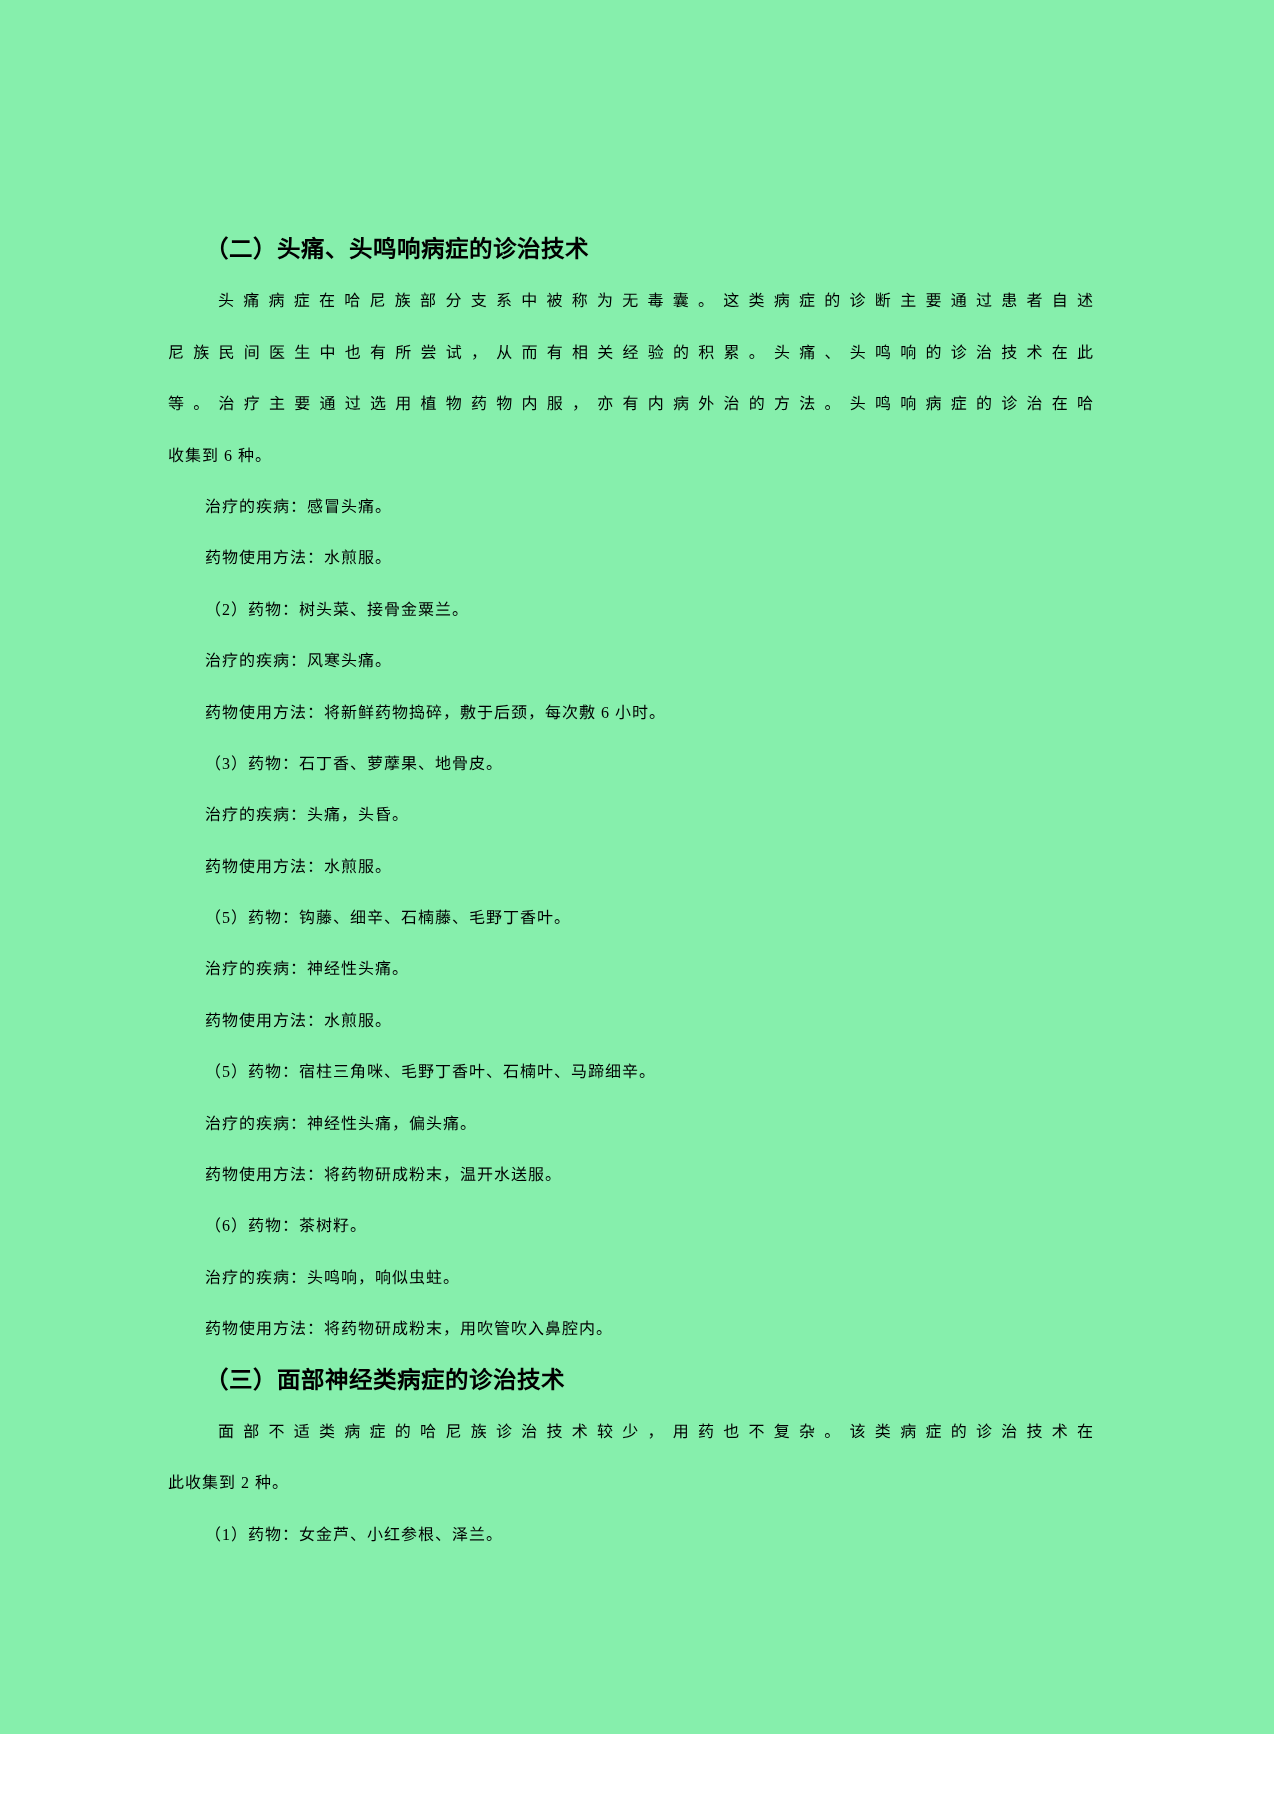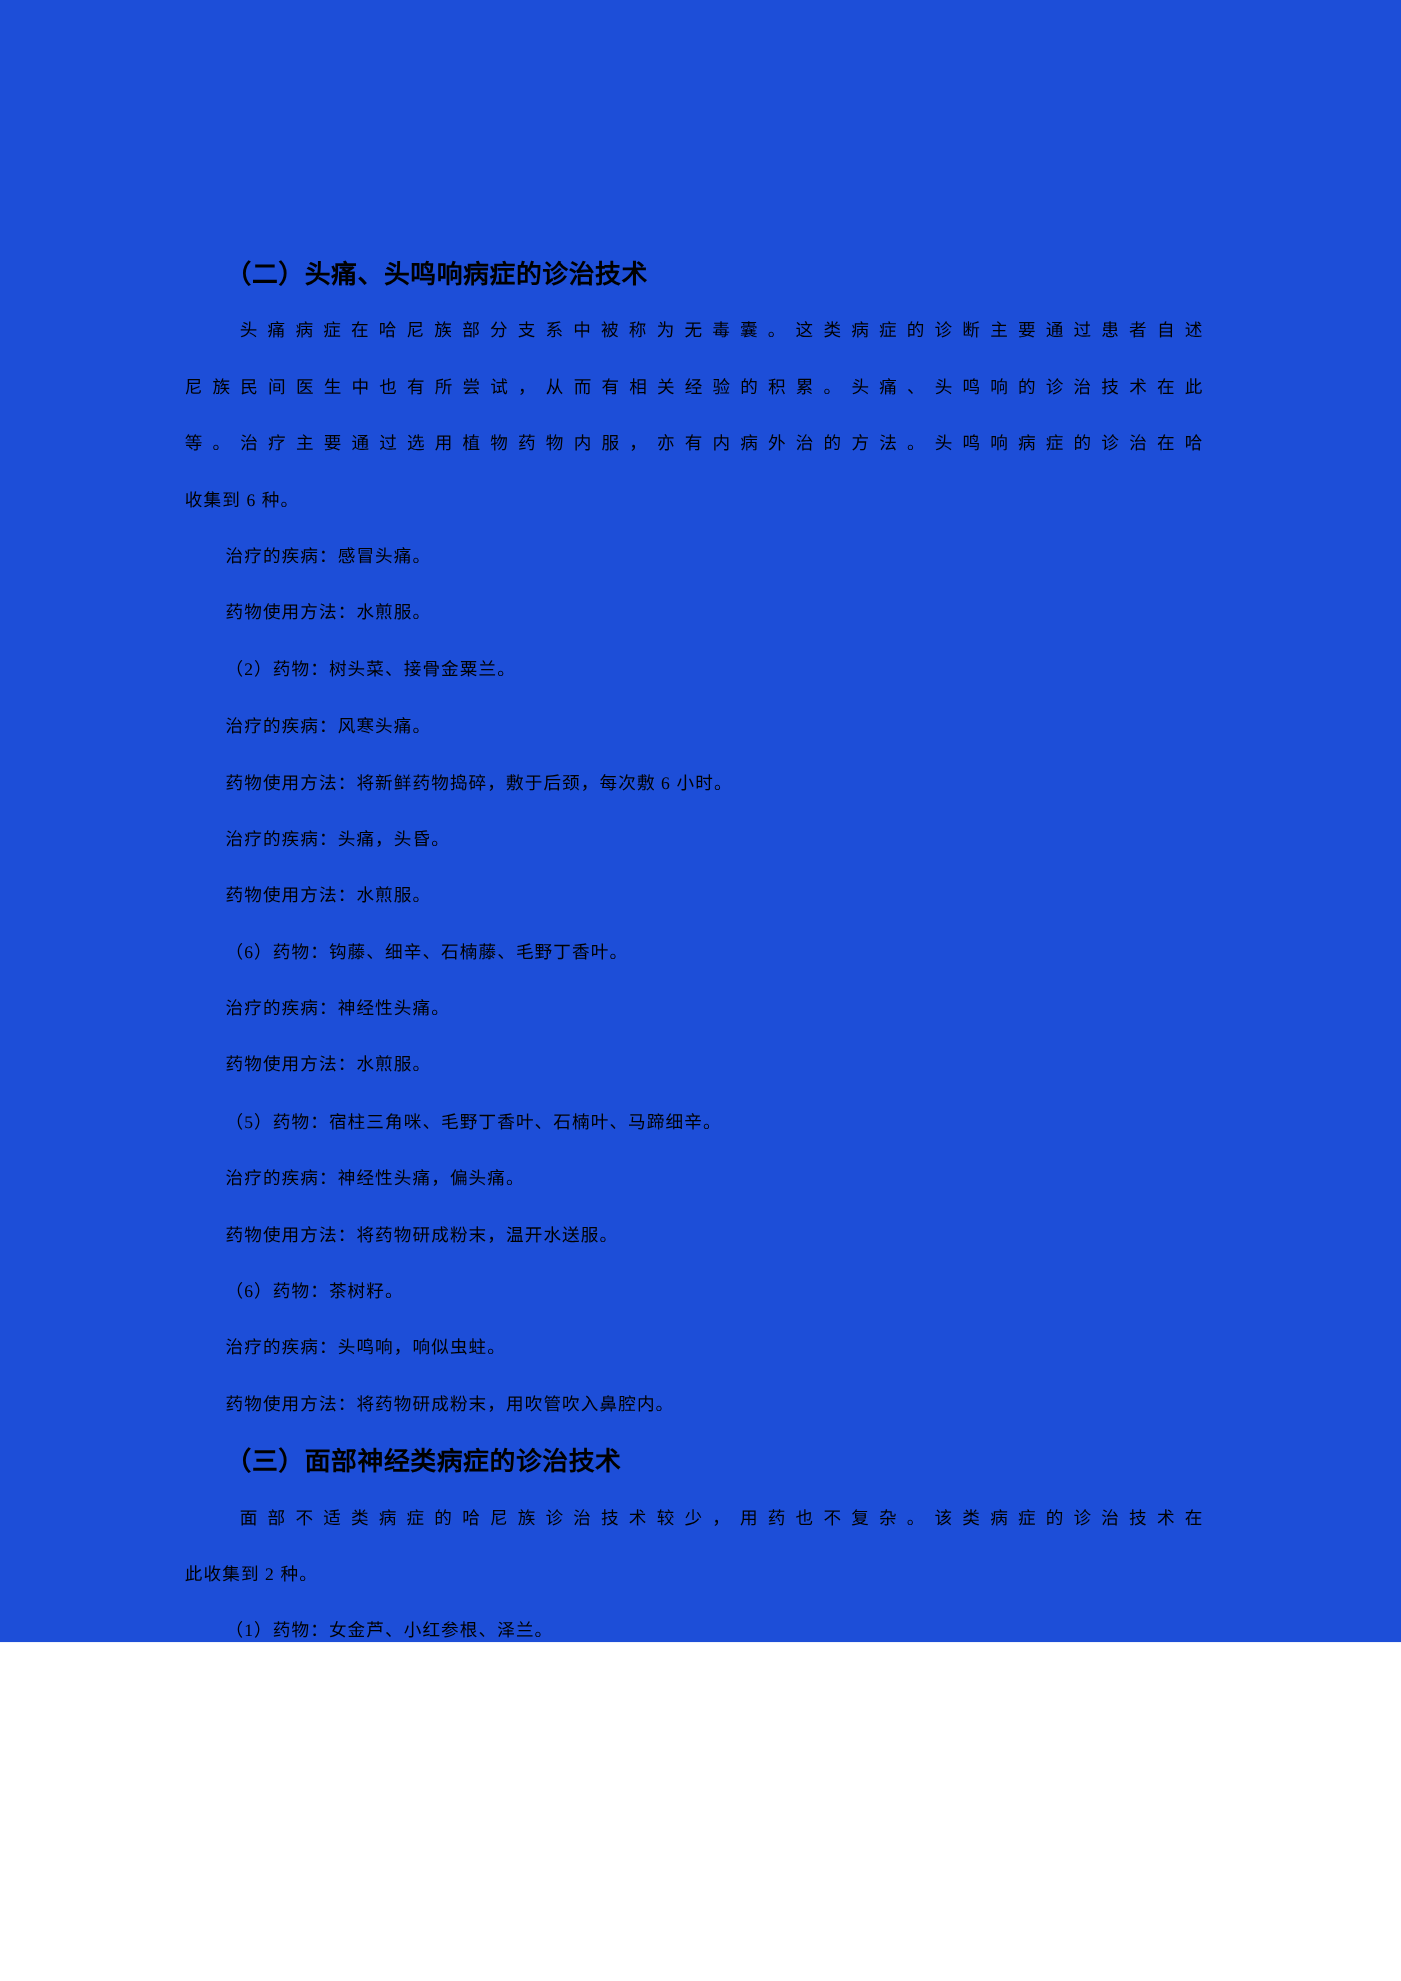--- a/index.html
+++ b/index.html
@@ -1,20 +1,20 @@
 <!DOCTYPE html>
 <html lang="zh-CN"><head>
 <meta charset="utf-8">
 <style>
   html, body { margin: 0; padding: 0; background: #ffffff; }
   #page {
     position: relative;
     width: 1274px;
-    height: 1493px;
-    background: #1d4ed8;
+    height: 1734px;
+    background: #86efac;
     color: #000000;
     overflow: hidden;
     font-family: "Liberation Serif", "DejaVu Serif", serif;
   }
   #textblock {
     position: absolute;
     left: 168px;
     top: 224px;
     width: 926px;
   }
@@ -61,23 +61,24 @@
       <div class="line heading">（二）头痛、头鸣响病症的诊治技术</div>
       <div class="line first full">头痛病症在哈尼族部分支系中被称为无毒囊。这类病症的诊断主要通过患者自述</div>
       <div class="line cont full">尼族民间医生中也有所尝试，从而有相关经验的积累。头痛、头鸣响的诊治技术在此</div>
       <div class="line cont full">等。治疗主要通过选用植物药物内服，亦有内病外治的方法。头鸣响病症的诊治在哈</div>
       <div class="line cont">收集到 6 种。</div>
       <div class="line item">治疗的疾病：感冒头痛。</div>
       <div class="line item">药物使用方法：水煎服。</div>
       <div class="line item">（2）药物：树头菜、接骨金粟兰。</div>
       <div class="line item">治疗的疾病：风寒头痛。</div>
       <div class="line item">药物使用方法：将新鲜药物捣碎，敷于后颈，每次敷 6 小时。</div>
+      <div class="line item">（3）药物：石丁香、萝藦果、地骨皮。</div>
       <div class="line item">治疗的疾病：头痛，头昏。</div>
       <div class="line item">药物使用方法：水煎服。</div>
-      <div class="line item">（6）药物：钩藤、细辛、石楠藤、毛野丁香叶。</div>
+      <div class="line item">（5）药物：钩藤、细辛、石楠藤、毛野丁香叶。</div>
       <div class="line item">治疗的疾病：神经性头痛。</div>
       <div class="line item">药物使用方法：水煎服。</div>
       <div class="line item">（5）药物：宿柱三角咪、毛野丁香叶、石楠叶、马蹄细辛。</div>
       <div class="line item">治疗的疾病：神经性头痛，偏头痛。</div>
       <div class="line item">药物使用方法：将药物研成粉末，温开水送服。</div>
       <div class="line item">（6）药物：茶树籽。</div>
       <div class="line item">治疗的疾病：头鸣响，响似虫蛀。</div>
       <div class="line item">药物使用方法：将药物研成粉末，用吹管吹入鼻腔内。</div>
       <div class="line heading">（三）面部神经类病症的诊治技术</div>
       <div class="line first full">面部不适类病症的哈尼族诊治技术较少，用药也不复杂。该类病症的诊治技术在</div>

